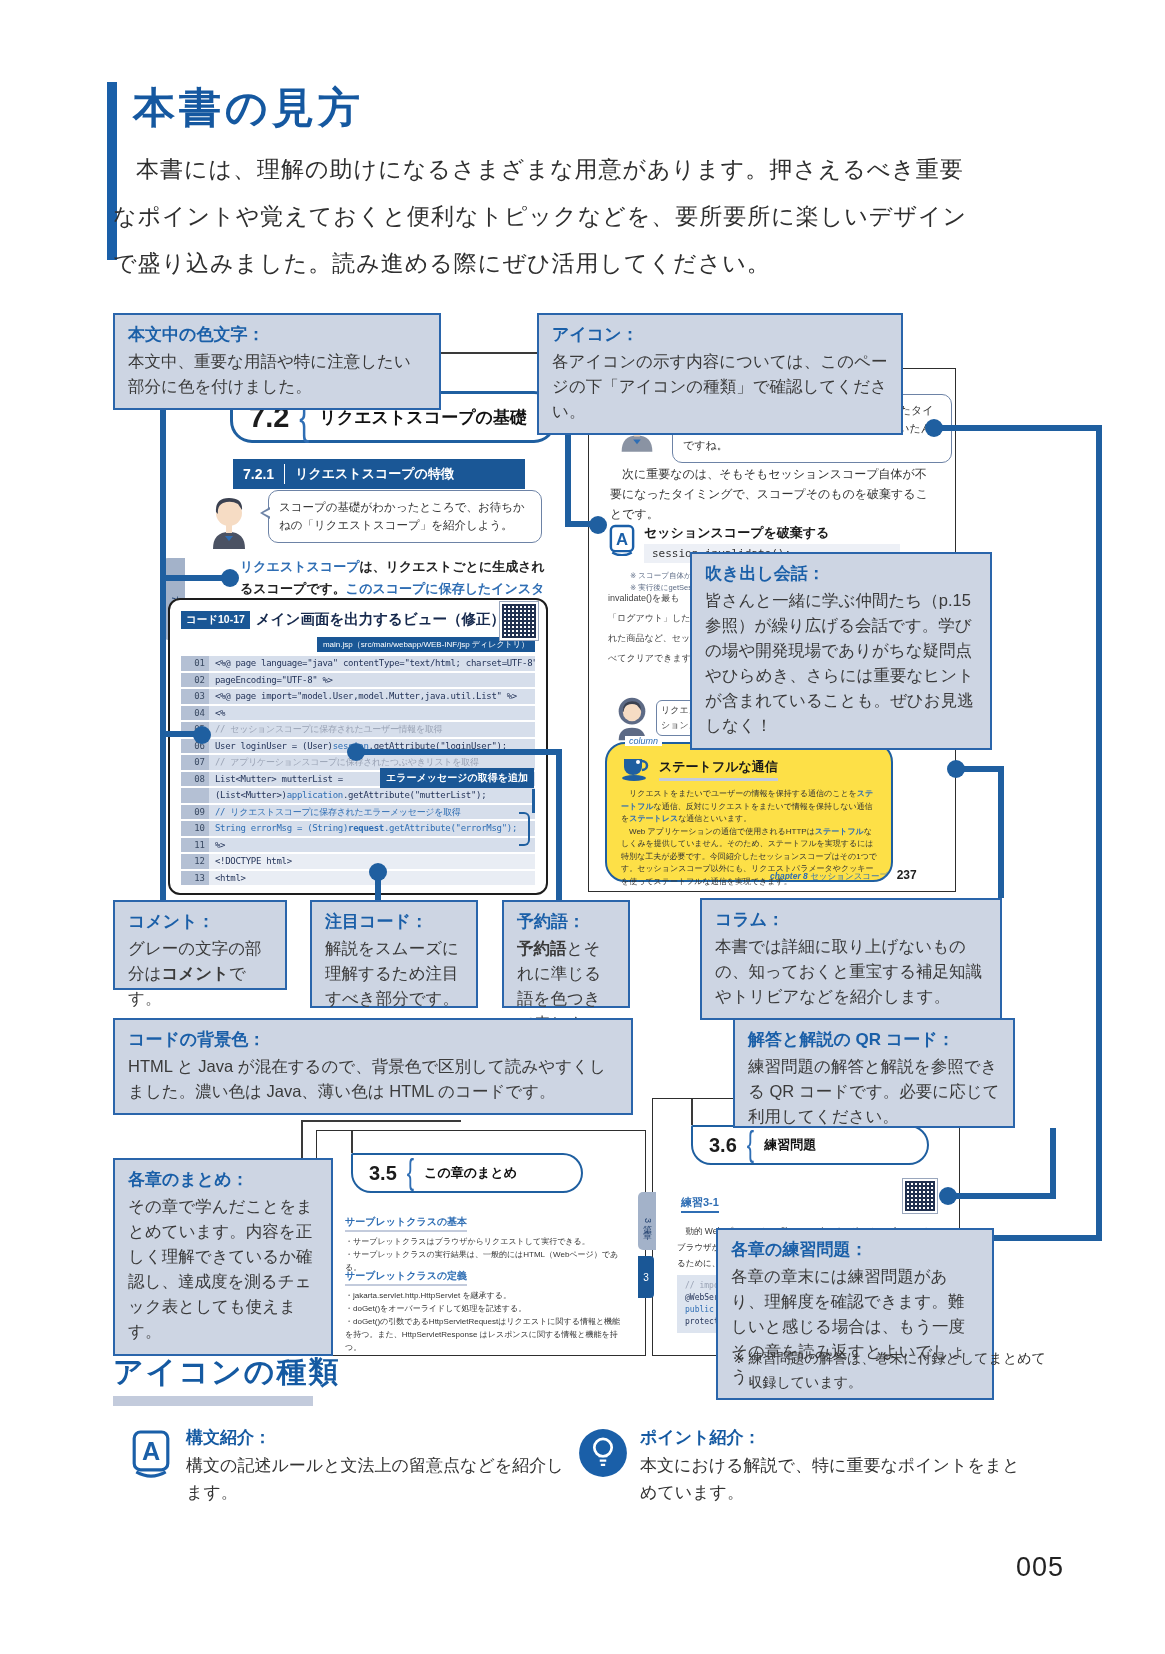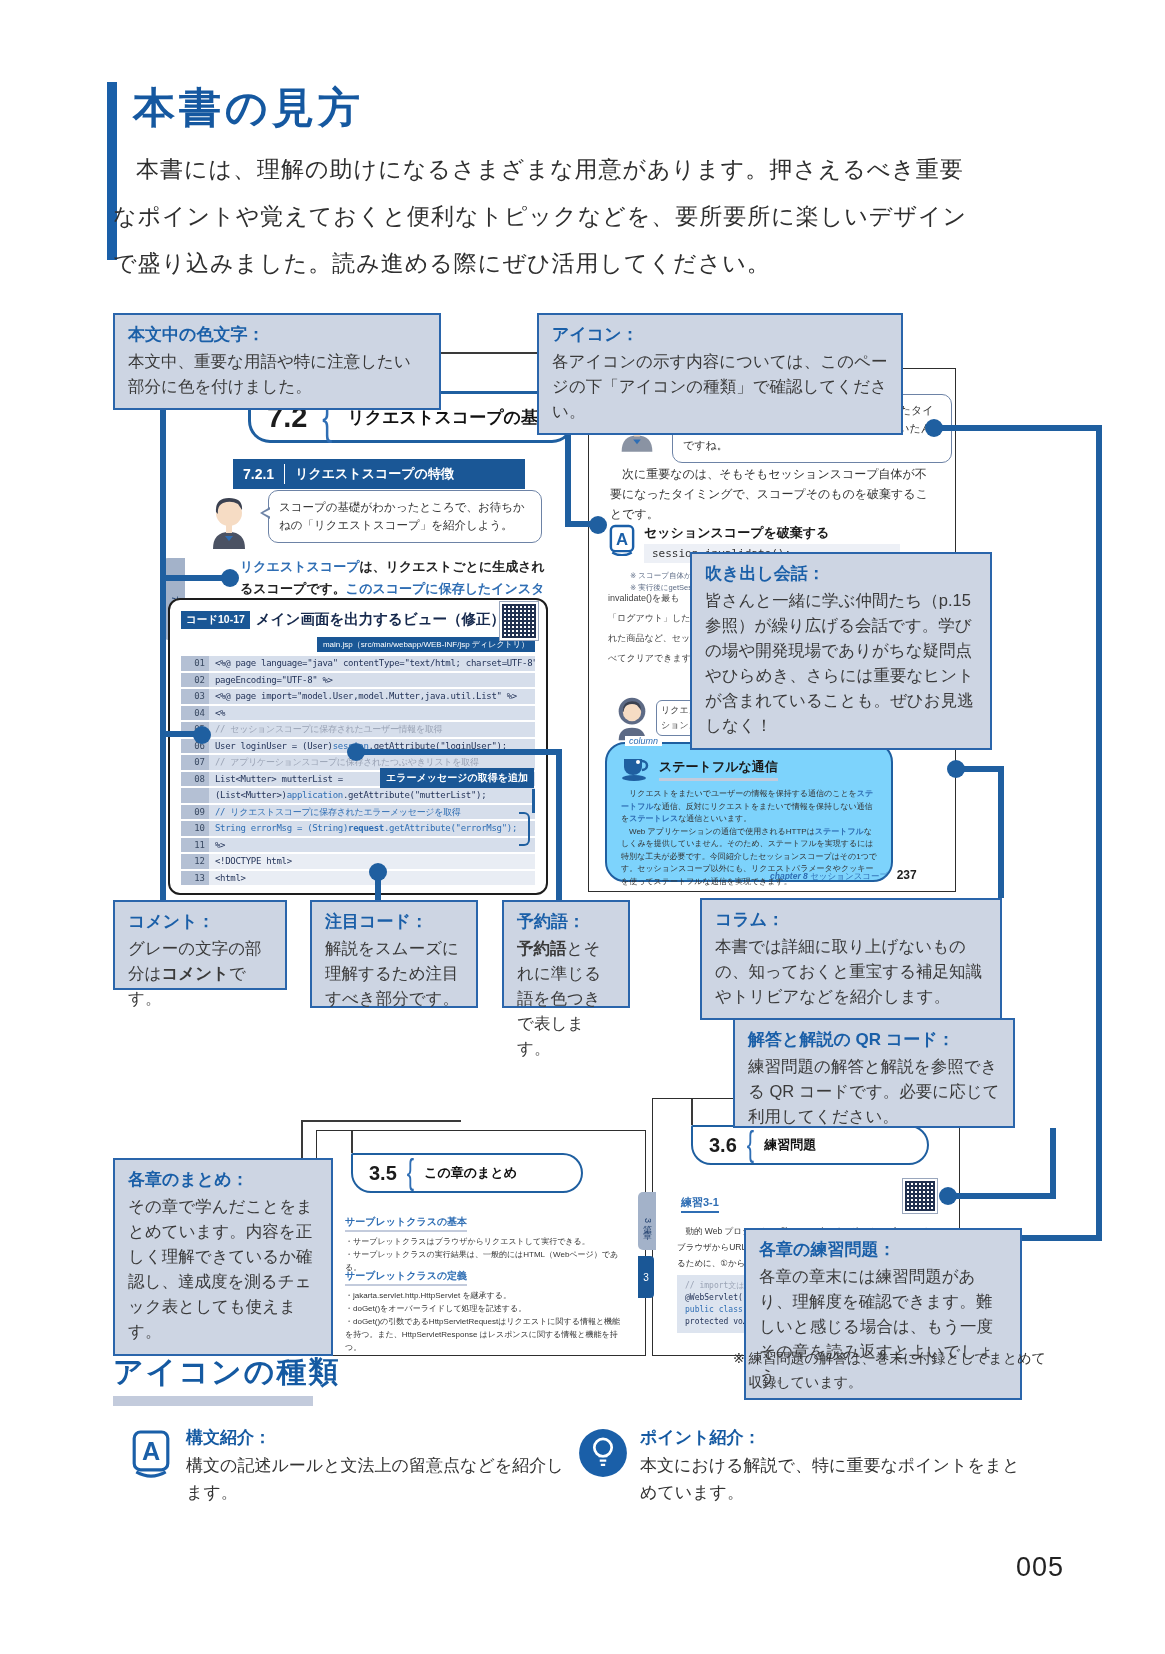--- a/index.html
+++ b/index.html
@@ -47,21 +47,21 @@
   .r-html{background:#e9edf4;}
   .ck{color:#25355a;} .cc{color:#9aa3b5;} .cb{color:#2f6eb4;} .cb2{color:#2f6eb4;font-weight:bold;}
   .qr{background:repeating-linear-gradient(0deg,#20304f 0 2px,rgba(255,255,255,0) 2px 4px),repeating-linear-gradient(90deg,#20304f 0 2px,#fff 2px 4px);border:2px solid #fff;outline:1px solid #9aa7bd;}
   
   .edgetab{position:absolute;background:#a3b2c9;color:#21406e;writing-mode:vertical-rl;font-size:9px;text-align:center;border-radius:5px 0 0 5px;z-index:1;display:flex;align-items:center;justify-content:center;}
   
   .smalltext{font-size:12px;line-height:20px;color:#333;}
   .dashed{position:absolute;border-top:2px dashed #2f6eb4;}
   .note8{font-size:7.5px;color:#5b6a84;line-height:12px;}
   
-  #columnbox{position:absolute;left:605px;top:742px;width:288px;height:140px;border:2.5px solid #1f5fa0;border-radius:20px;background:#7dd3fc;z-index:2;box-sizing:border-box;}
+  #columnbox{position:absolute;left:605px;top:742px;width:288px;height:140px;border:2.5px solid #1f5fa0;border-radius:20px;background:#fde047;z-index:2;box-sizing:border-box;}
   .colp{margin:0;font-size:8px;line-height:12.5px;color:#333;}
   .kw{color:#2f6eb4;font-weight:bold;}
   
   .sumhead{display:inline-block;font-size:10px;font-weight:bold;color:#2f6eb4;border-bottom:2px solid #c3cbdc;padding-bottom:1px;margin-bottom:3px;}
   .sumitem{font-size:8px;line-height:13px;color:#333;}
   
   #legend-heading{left:113px;top:1352px;font-size:30px;font-weight:bold;color:#155aa2;letter-spacing:2px;}
   #legend-underline{left:113px;top:1396px;width:200px;height:10px;background:#c3cbdc;}
   .legend-title{font-size:17px;font-weight:bold;color:#155aa2;}
   .legend-body{font-size:17px;color:#333;line-height:27px;margin-top:3px;}
@@ -81,21 +81,21 @@
   <div class="co" style="left:113px;top:313px;width:328px;">
     <h4>本文中の色文字：</h4>
     <p>本文中、重要な用語や特に注意したい部分に色を付けました。</p>
   </div>
   <div class="co" style="left:537px;top:313px;width:366px;">
     <h4>アイコン：</h4>
     <p>各アイコンの示す内容については、このページの下「アイコンの種類」で確認してください。</p>
   </div>
   <div class="kline" style="left:441px;top:352px;width:96px;height:2px;"></div>
 
-  <div class="sechead" style="left:248px;top:391px;width:326px;height:52px;justify-content:space-between;">
+  <div class="sechead" style="left:230px;top:391px;width:326px;height:52px;">
     <span class="num" style="font-size:29px;">7.2</span>
     <span class="brace" style="font-size:30px;">{</span>
     <span class="ttl" style="font-size:17px;">リクエストスコープの基礎</span>
   </div>
   <div class="abs" id="bar721">
     <span class="no">7.2.1</span>
     <span class="sep"></span>
     <span class="t">リクエストスコープの特徴</span>
   </div>
 
@@ -275,29 +275,33 @@
     <p><span>グレーの文字の部分は</span><span class="bold">コメント</span><span>です。</span></p>
   </div>
   <div class="co" style="left:310px;top:900px;width:168px;height:108px;">
     <h4>注目コード：</h4>
       <p>解説をスムーズに理解するため注目すべき部分です。</p>
   </div>
   <div class="co" style="left:502px;top:900px;width:128px;height:108px;">
     <h4>予約語：</h4>
     <p><span class="bold">予約語</span><span>とそれに準じる語を色つきで表します。</span></p>
   </div>
+  <div class="co" style="left:113px;top:1018px;width:520px;">
+    <h4>コードの背景色：</h4>
+      <p>HTML と Java が混在するので、背景色で区別して読みやすくしました。濃い色は Java、薄い色は HTML のコードです。</p>
+  </div>
   <div class="co" style="left:733px;top:1018px;width:282px;height:110px;">
     <h4>解答と解説の QR コード：</h4>
       <p>練習問題の解答と解説を参照できる QR コードです。必要に応じて利用してください。</p>
   </div>
   <div class="co" style="left:113px;top:1158px;width:220px;">
     <h4>各章のまとめ：</h4>
       <p>その章で学んだことをまとめています。内容を正しく理解できているか確認し、達成度を測るチェック表としても使えます。</p>
   </div>
-  <div class="co" style="left:716px;top:1228px;width:278px;margin-left:28px;">
+  <div class="co" style="left:716px;top:1228px;width:278px;">
     <h4>各章の練習問題：</h4>
       <p>各章の章末には練習問題があり、理解度を確認できます。難しいと感じる場合は、もう一度その章を読み返すとよいでしょう。</p>
   </div>
   <div class="abs" style="left:733px;top:1346px;width:300px;font-size:14px;line-height:24px;color:#333;padding-left:1.1em;text-indent:-1.1em;z-index:6;">※ 練習問題の解答は、巻末に付録としてまとめて収録しています。</div>
 
   <div class="mp" style="left:316px;top:1130px;width:330px;height:226px;">
     <div class="kline" style="left:34px;top:0;width:2px;height:22px;"></div>
     <div class="sechead" style="left:34px;top:22px;width:232px;height:40px;border-width:2.5px;">
       <span class="num" style="font-size:20px;">3.5</span>
       <span class="brace" style="font-size:22px;">{</span>

